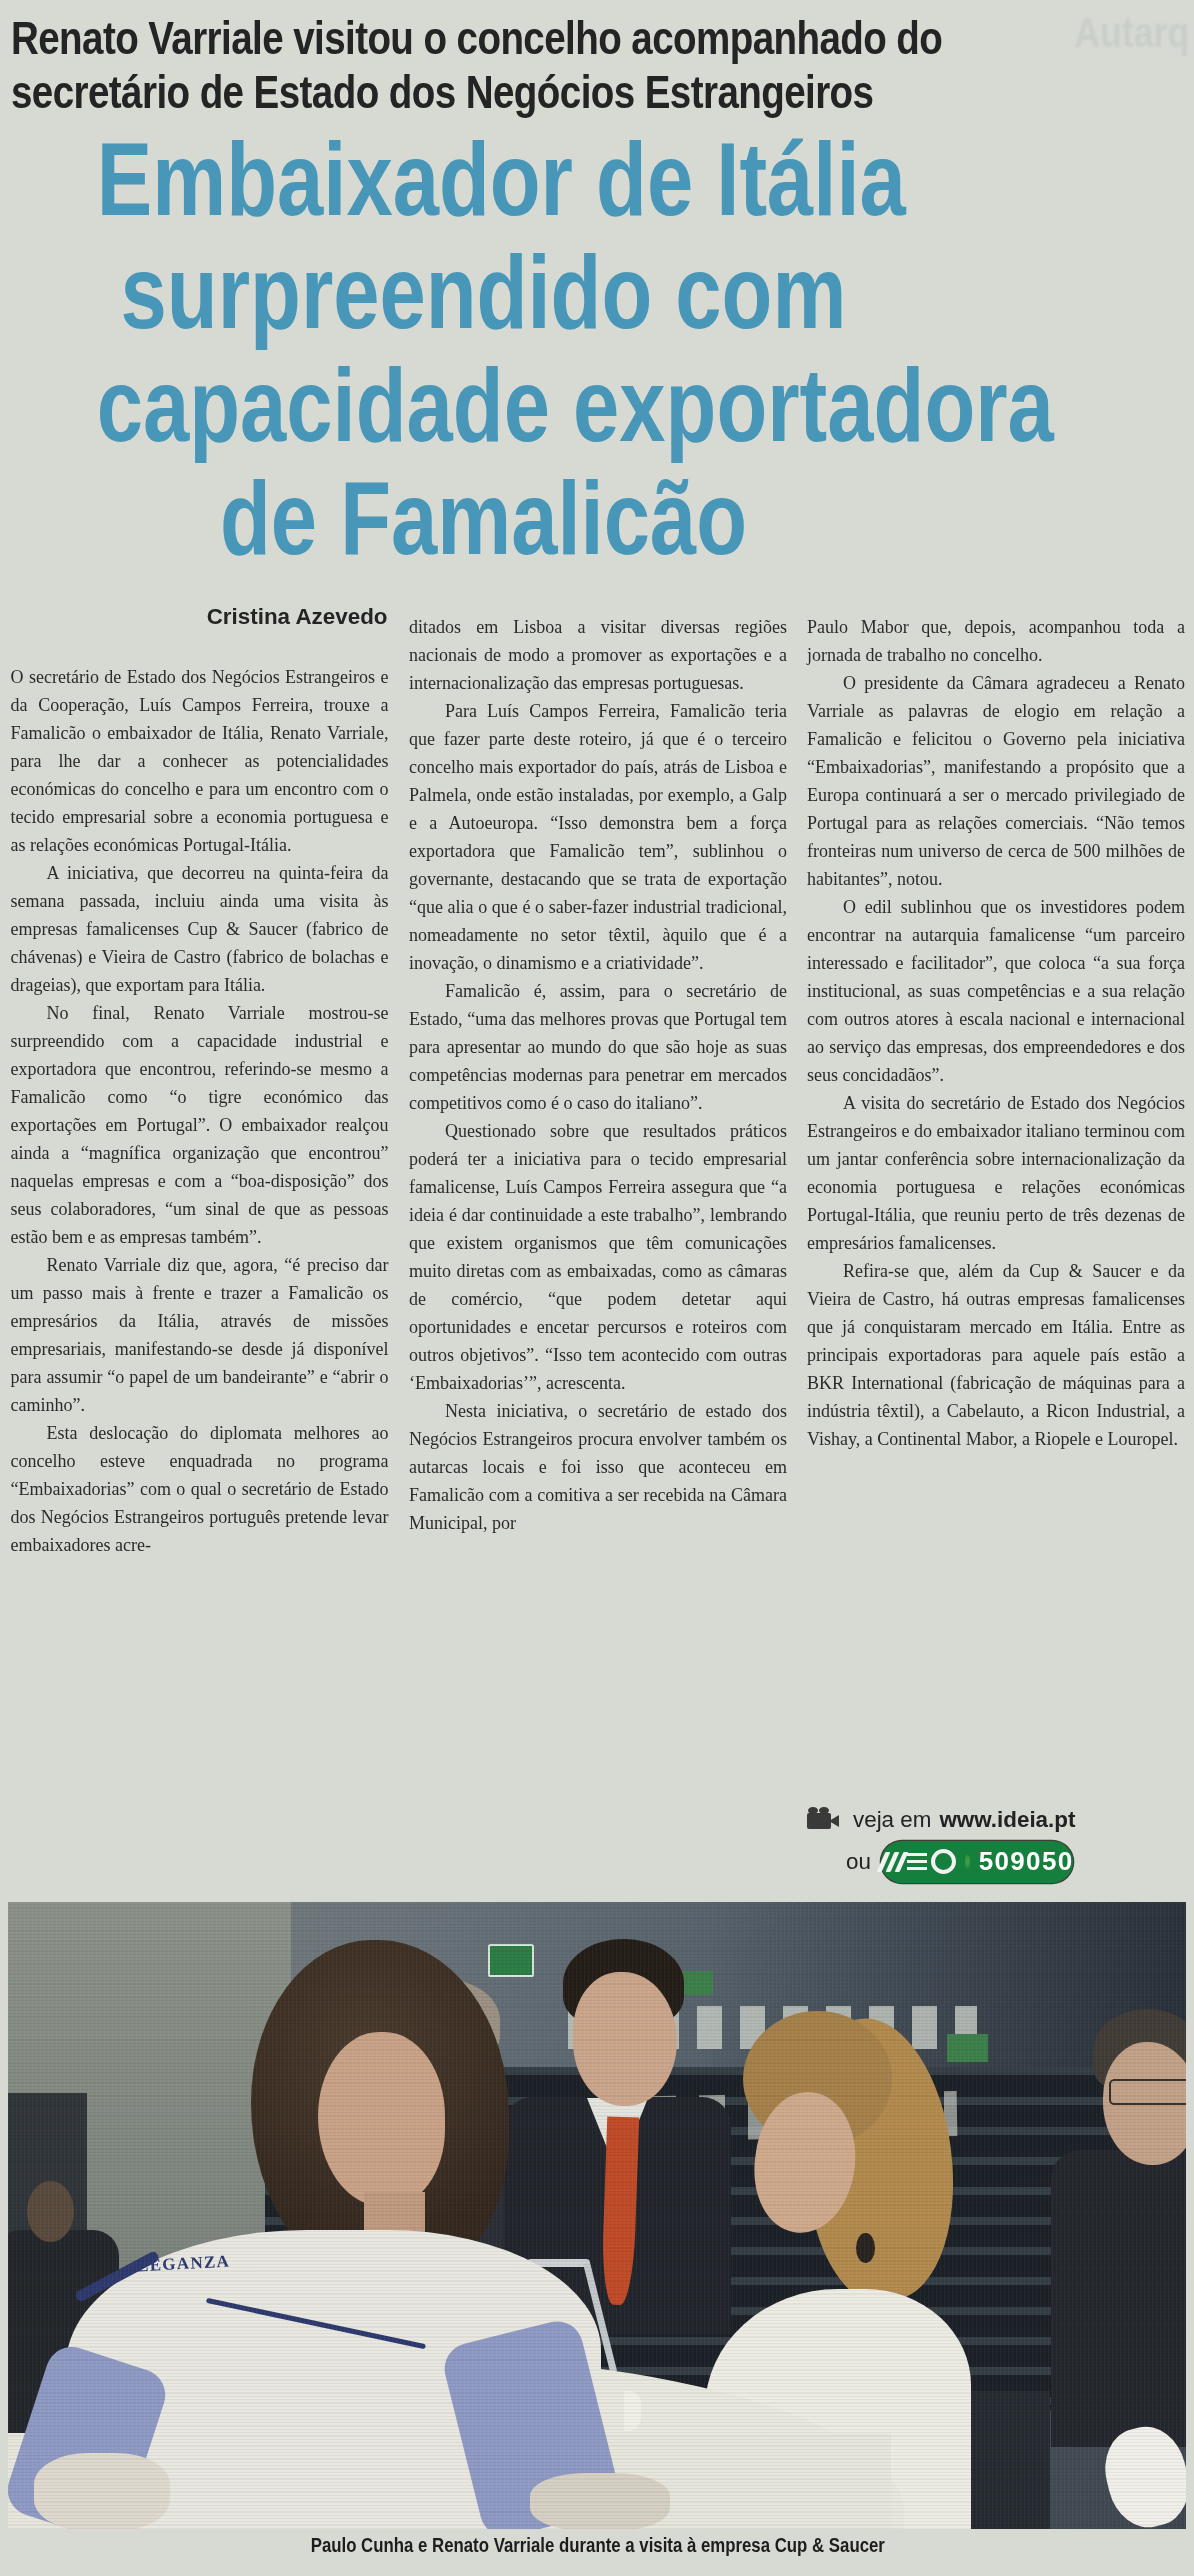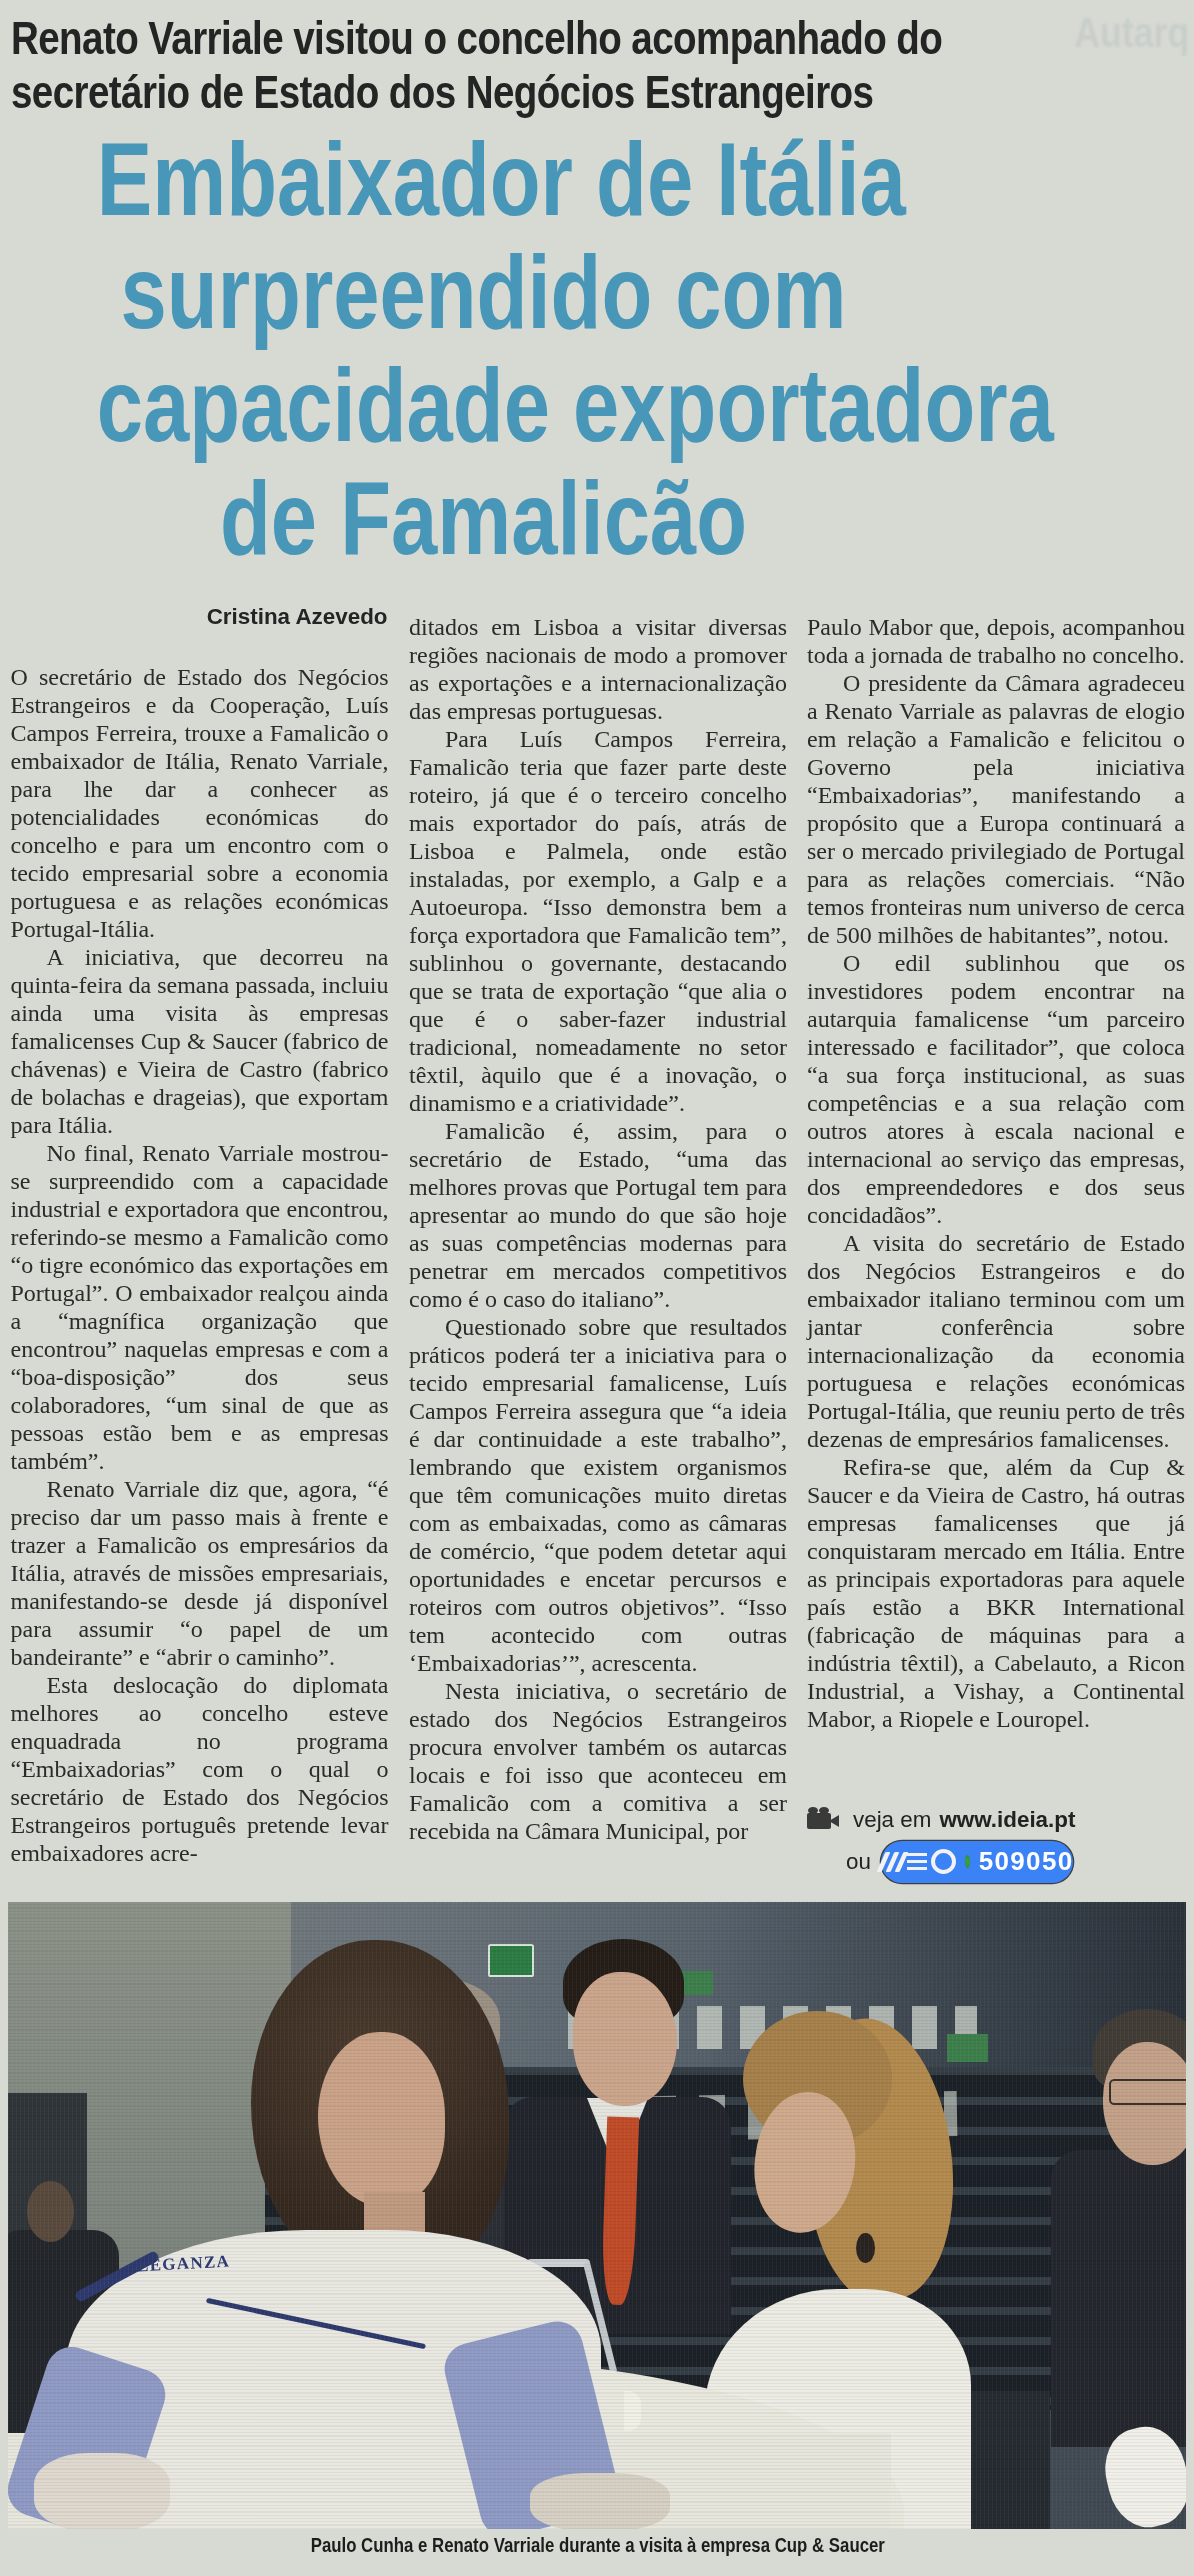--- a/index.html
+++ b/index.html
@@ -32,21 +32,21 @@
   }
   .headline .hl{display:block;font-size:104px;line-height:113px;transform:scaleX(0.80);white-space:nowrap;}
 
   
   .byline{
     left:10.5px;top:604px;width:377px;text-align:right;
     font-family:"Liberation Sans", sans-serif;font-weight:700;font-size:22.4px;color:#242424;
   }
 
   
-  .col{width:378px;font-size:24px;line-height:28px;text-align:justify;color:#2b2b2b;}
+  .col{width:378px;font-size:18px;line-height:28px;text-align:justify;color:#2b2b2b;}
   .col p{margin:0;}
   .col p.ind{text-indent:36px;}
   #col1{left:10.5px;top:663px;}
   #col2{left:409px;top:613px;}
   #col3{left:807px;top:613px;}
 
   
   .media-row{
     left:807px;top:1803px;width:382px;height:33px;
     font-family:"Liberation Sans", sans-serif;font-size:22.4px;color:#222;
@@ -56,21 +56,21 @@
   .cam{position:relative;width:38px;height:26px;flex:0 0 auto;}
   .cam .body{position:absolute;left:0;top:6.6px;width:24px;height:16px;background:#3a3a3a;border-radius:2px;}
   .cam .lens{position:absolute;left:22.4px;top:8px;width:0;height:0;border-top:6.6px solid transparent;border-bottom:6.6px solid transparent;border-right:10.5px solid #3a3a3a;}
   .cam .reel1,.cam .reel2{position:absolute;top:0;width:10px;height:7.2px;background:#3a3a3a;border-radius:50%;}
   .cam .reel1{left:1.3px;} .cam .reel2{left:12px;}
   .meo-row{
     left:846px;top:1840px;height:43px;display:flex;align-items:center;gap:10.5px;
     font-family:"Liberation Sans", sans-serif;font-size:22.4px;color:#222;
   }
   .meo-pill{
-    background:#3b82f6;border-radius:22.4px;height:42px;width:192px;
+    background:#15803d;border-radius:22.4px;height:42px;width:192px;
     display:flex;align-items:center;justify-content:center;gap:8.6px;
     box-shadow:0 0 0 1.3px #3c3f3a;
   }
   .meo-logo{display:flex;align-items:center;gap:4px;}
   .meo-slash{width:4.6px;height:20px;background:#f2f2f2;transform:skewX(-24deg);border-radius:1.3px;}
   .meo-lines{width:20px;height:17px;background:repeating-linear-gradient(180deg,#f2f2f2 0 3.3px,transparent 3.3px 7.2px);}
   .meo-o{width:17px;height:17px;border:4px solid #f2f2f2;border-radius:50%;}
   .meo-dot{width:16px;height:13px;background:#44b04a;border-radius:50%;box-shadow:0 0 4px #2c7a33 inset;}
   .meo-number{color:#fff;font-weight:700;font-size:26px;letter-spacing:1.3px;font-family:"Liberation Sans", sans-serif;}
 

